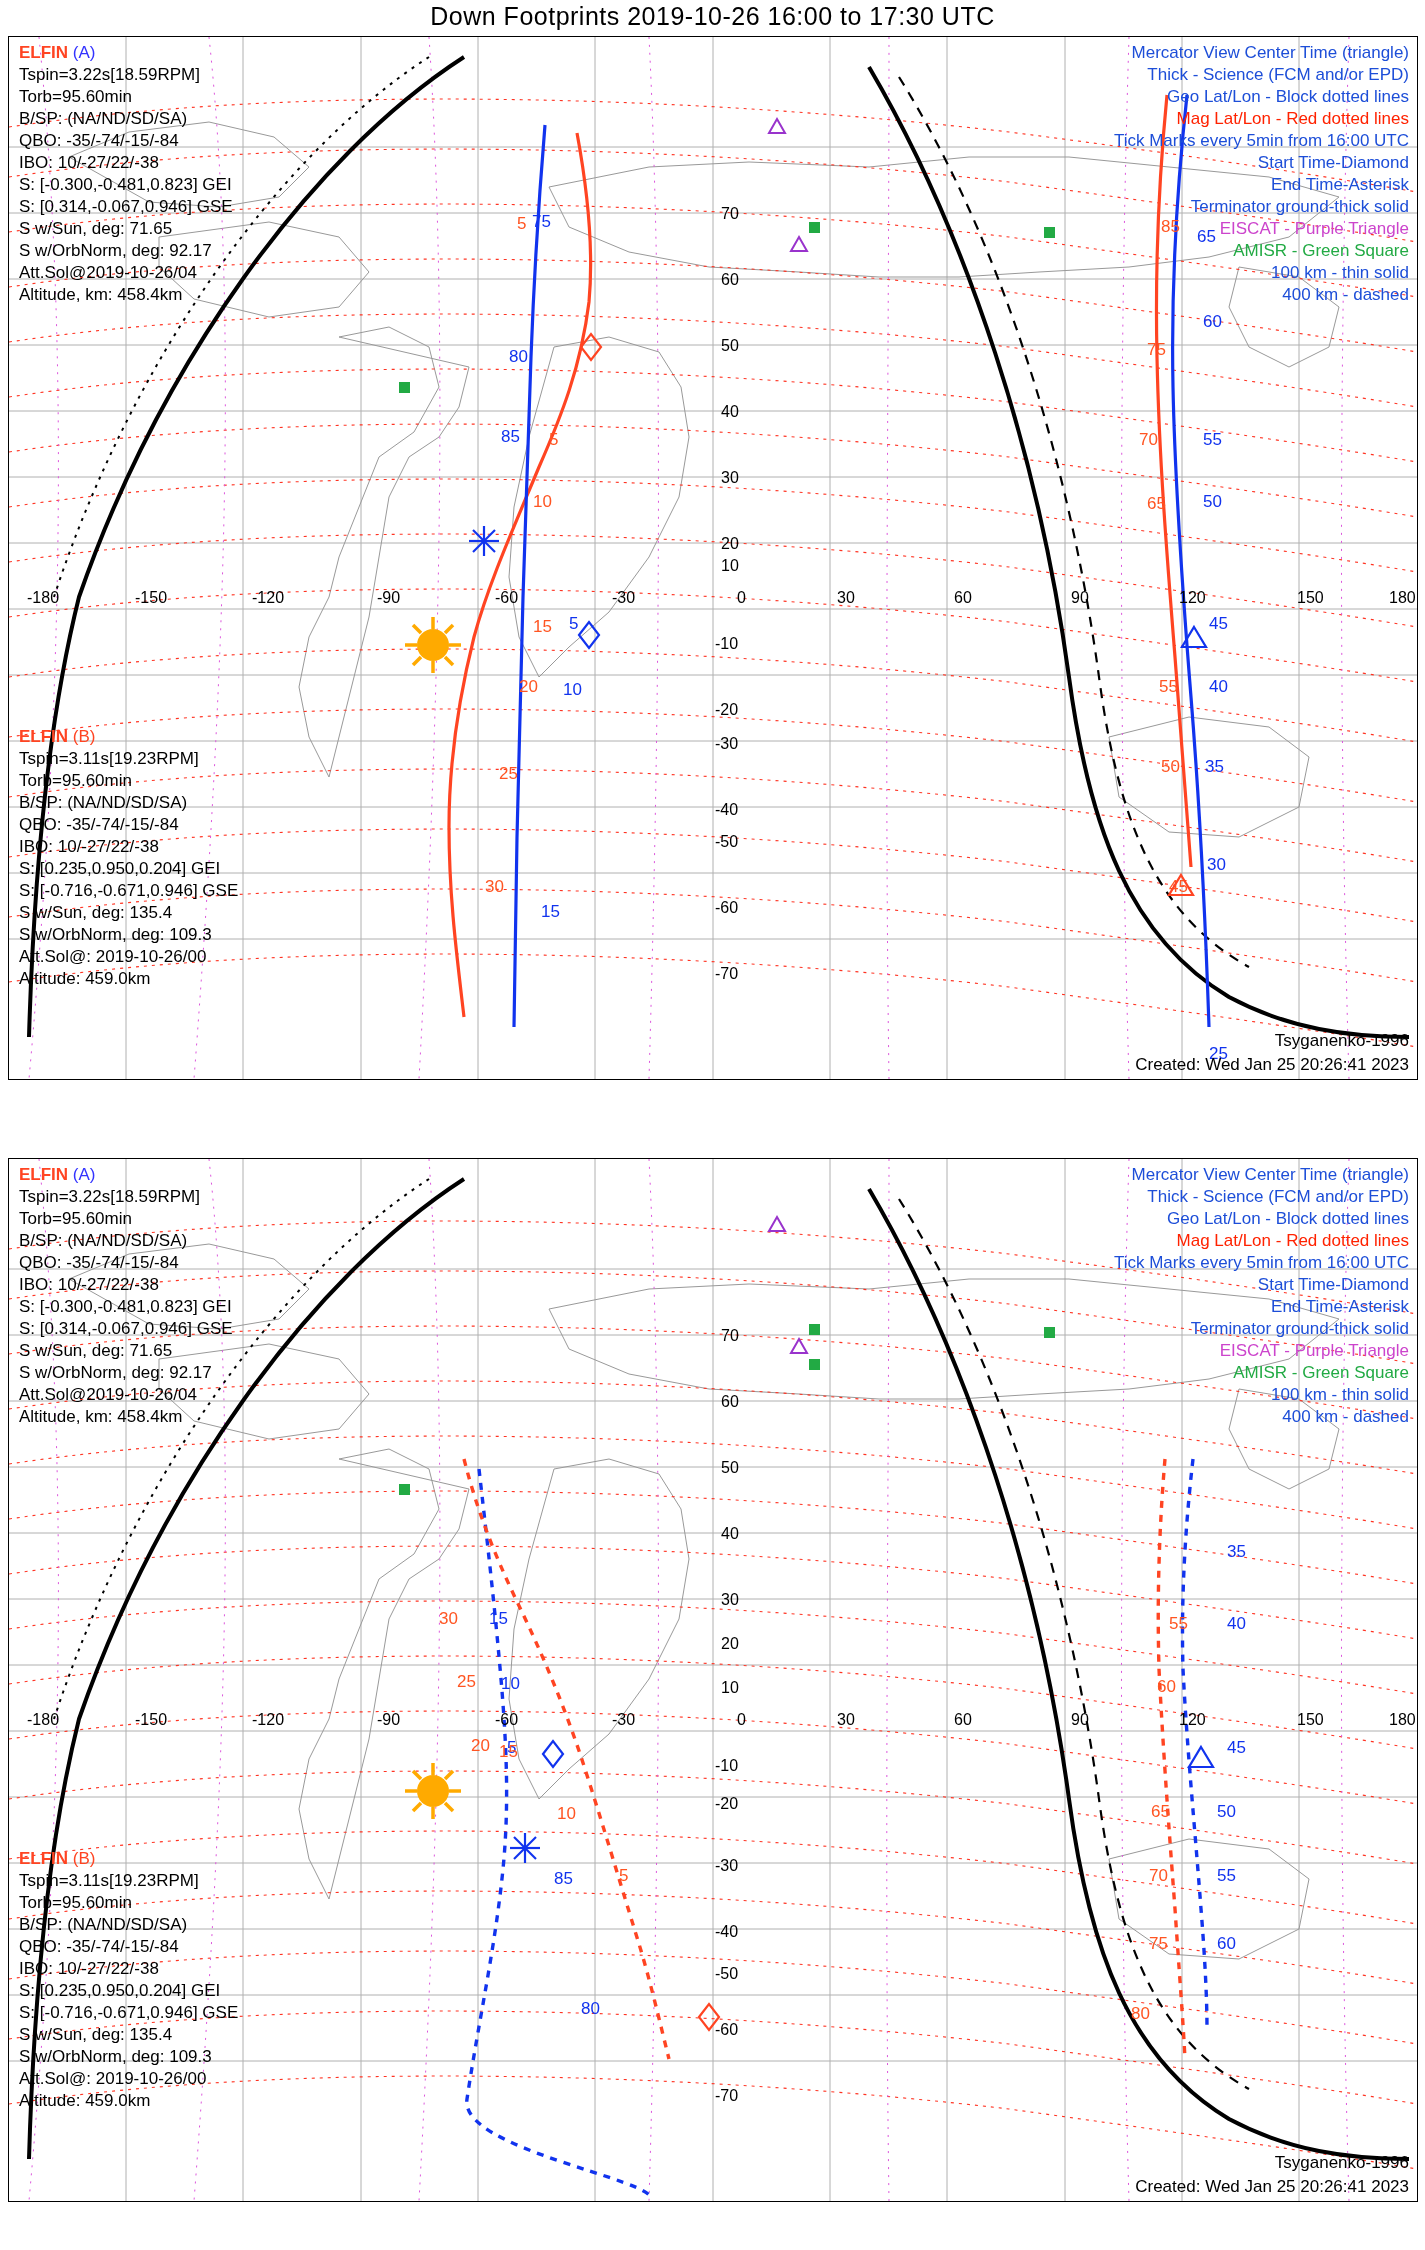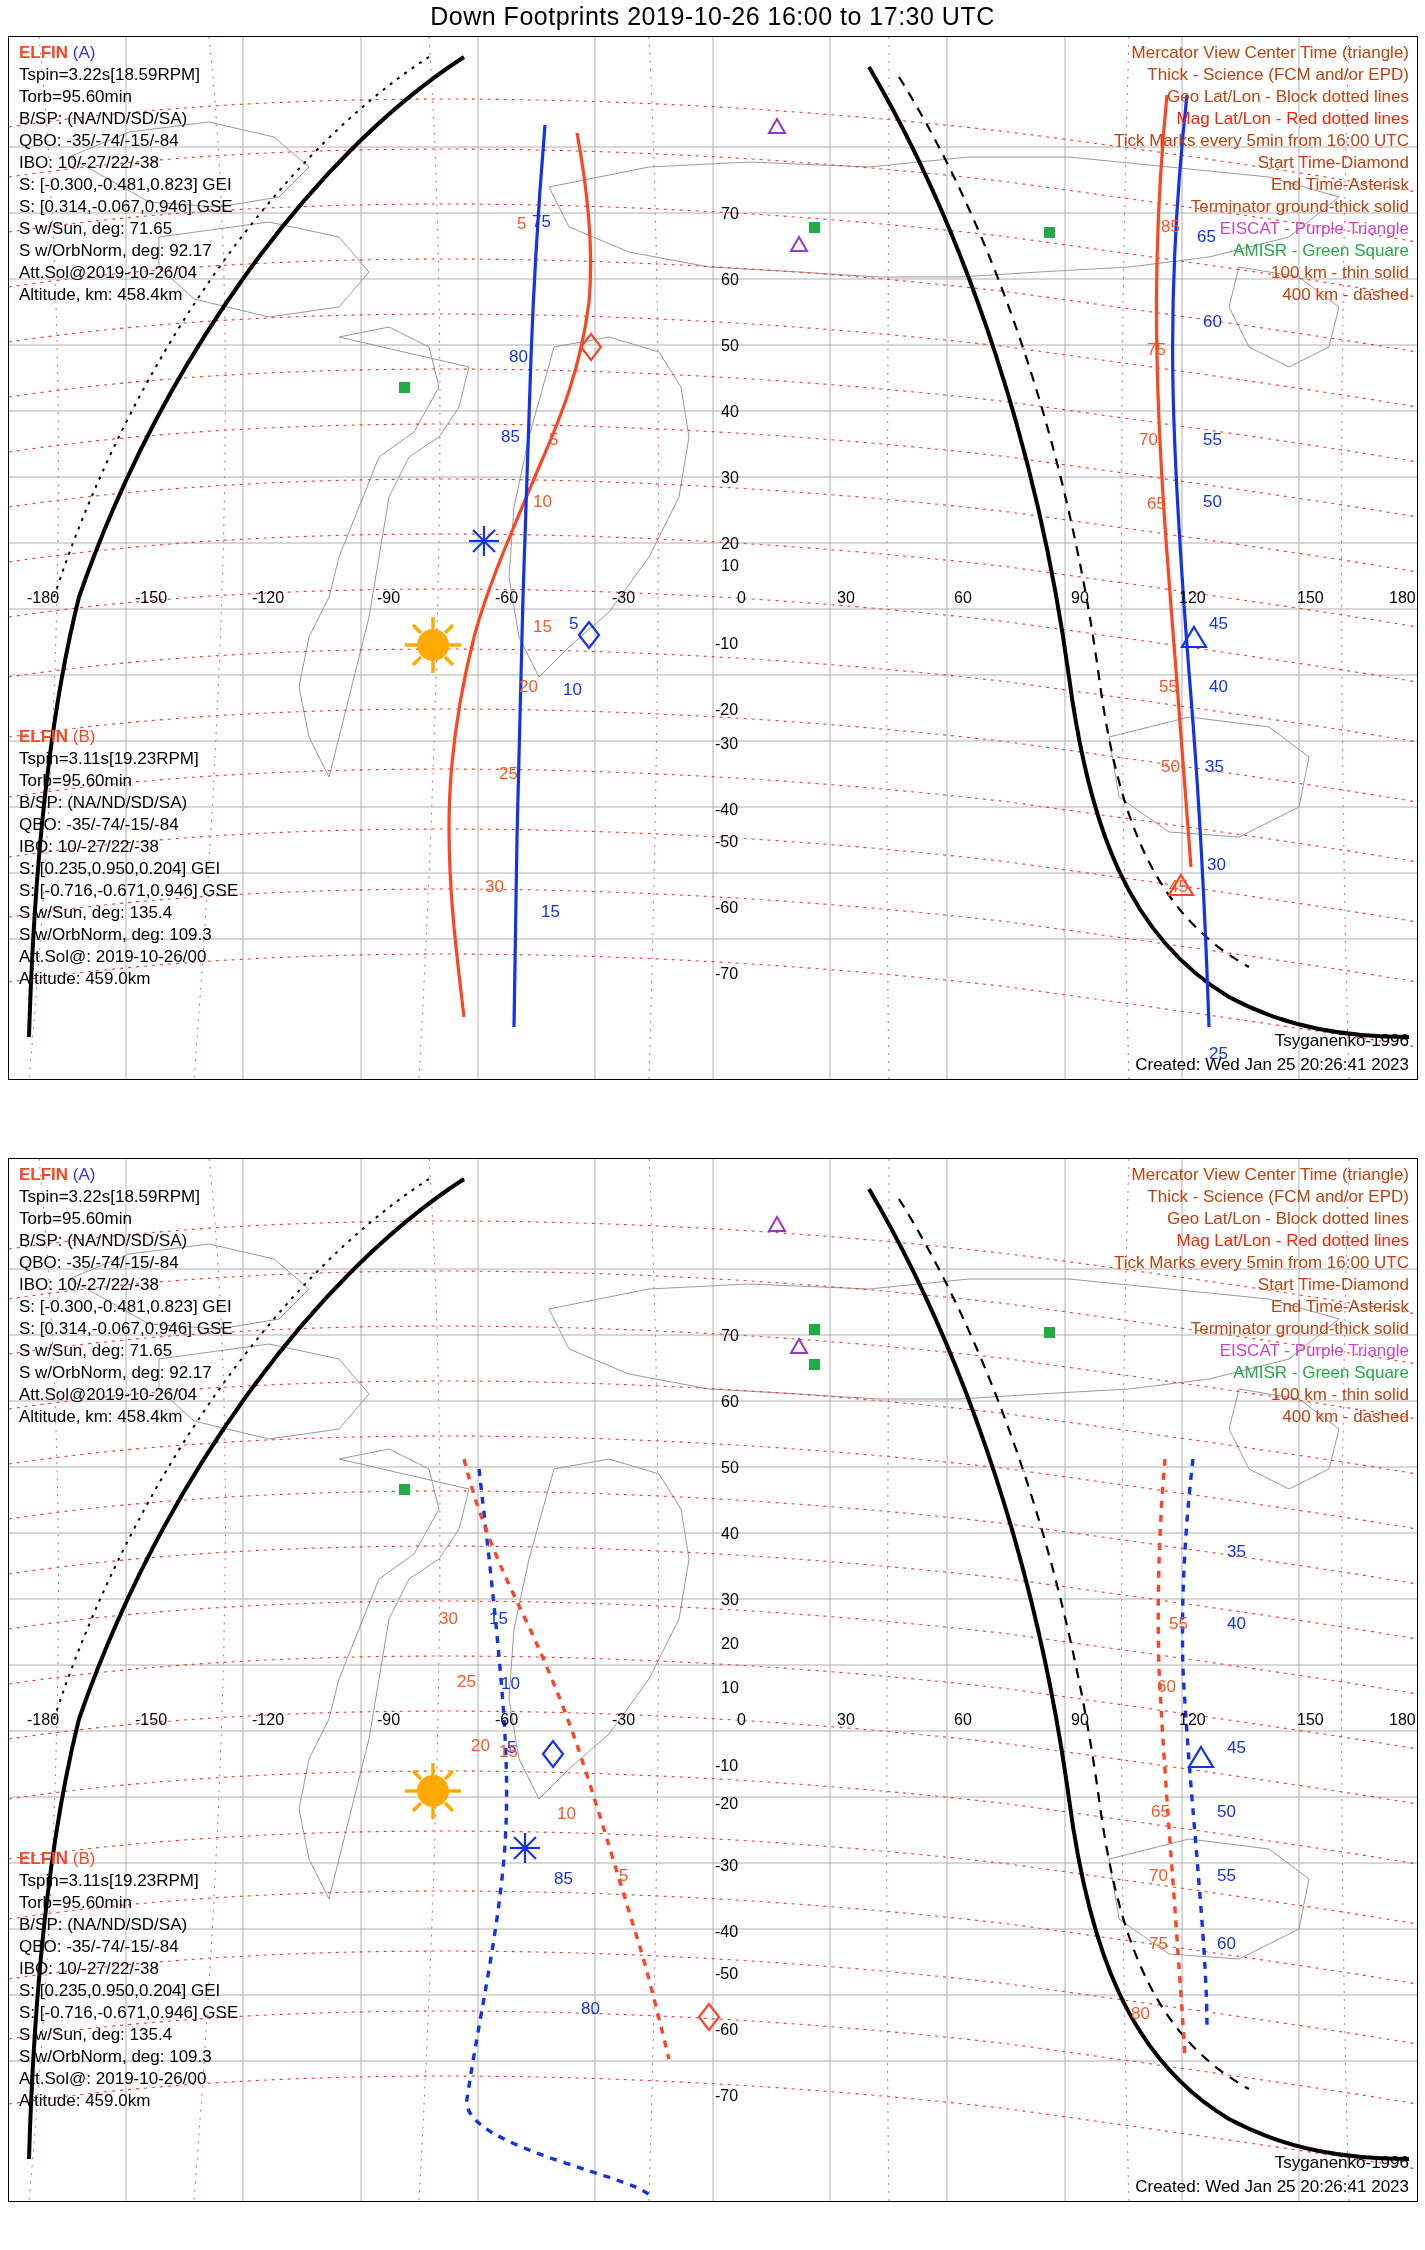--- a/index.html
+++ b/index.html
@@ -7,21 +7,21 @@
   .panel{position:relative;width:1425px;height:1110px;overflow:hidden;padding-left:44px;}
   .panel2{margin-top:12px;}
   .panel-title{position:absolute;left:0;top:2px;width:1425px;text-align:center;font-size:25px;letter-spacing:.5px;color:#000;}
   .mapbox{position:absolute;left:8px;top:36px;width:1408px;height:1042px;border:1px solid #000;background:#fff;overflow:hidden;}
   svg.map{position:absolute;left:0;top:0;width:100%;height:100%;}
   .txt{position:absolute;white-space:nowrap;font-family:"Liberation Sans",sans-serif;}
   .infoA{font-size:17px;color:#000;}
   .infoB{font-size:17px;color:#000;}
   .labelA{color:#3333ff;}
   .labelB{color:#ff4422;}
-  .legend{font-size:17px;text-align:right;color:#c2410c;}
+  .legend{font-size:17px;text-align:right;color:#1d4ed8;}
   .foot{font-size:17px;color:#000;}
   .tickblue{fill:#1133ee;font-size:17px;font-family:"Liberation Sans",sans-serif;}
   .tickred{fill:#ff5522;font-size:17px;font-family:"Liberation Sans",sans-serif;}
 </style>
 </head>
 <body>
 
 <div class="panel">
   <div class="panel-title">Down Footprints 2019-10-26 16:00 to 17:30 UTC</div>
   <div class="mapbox">

